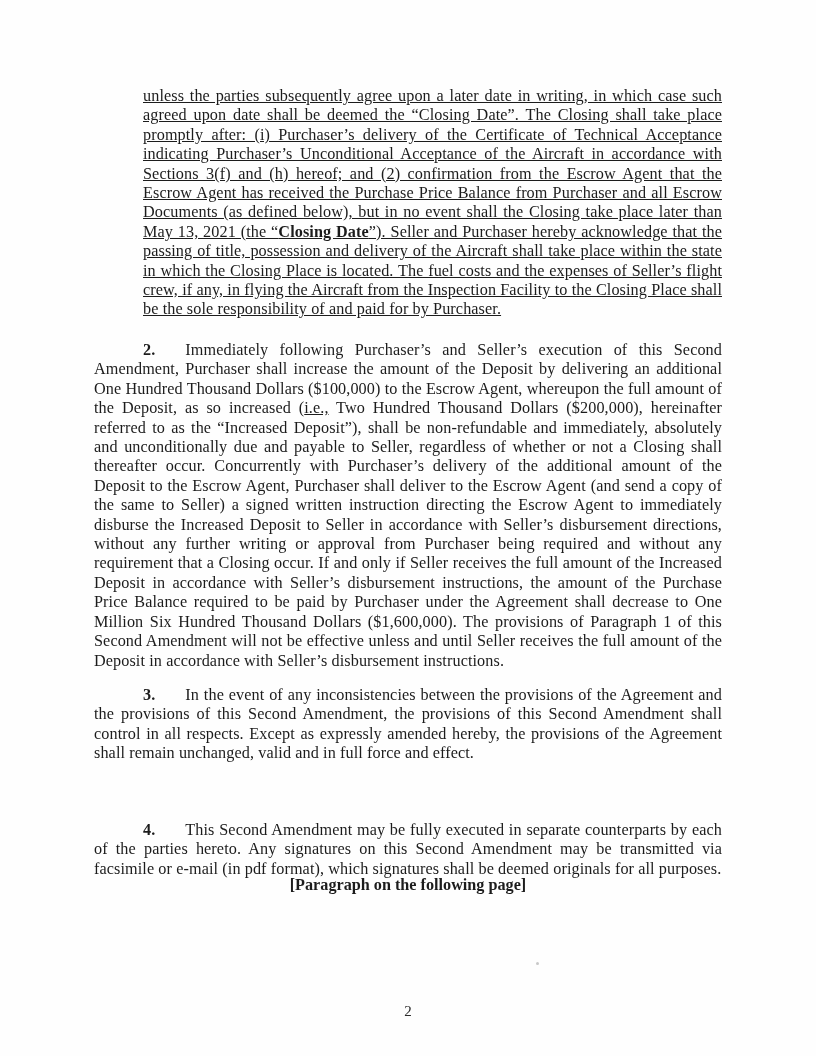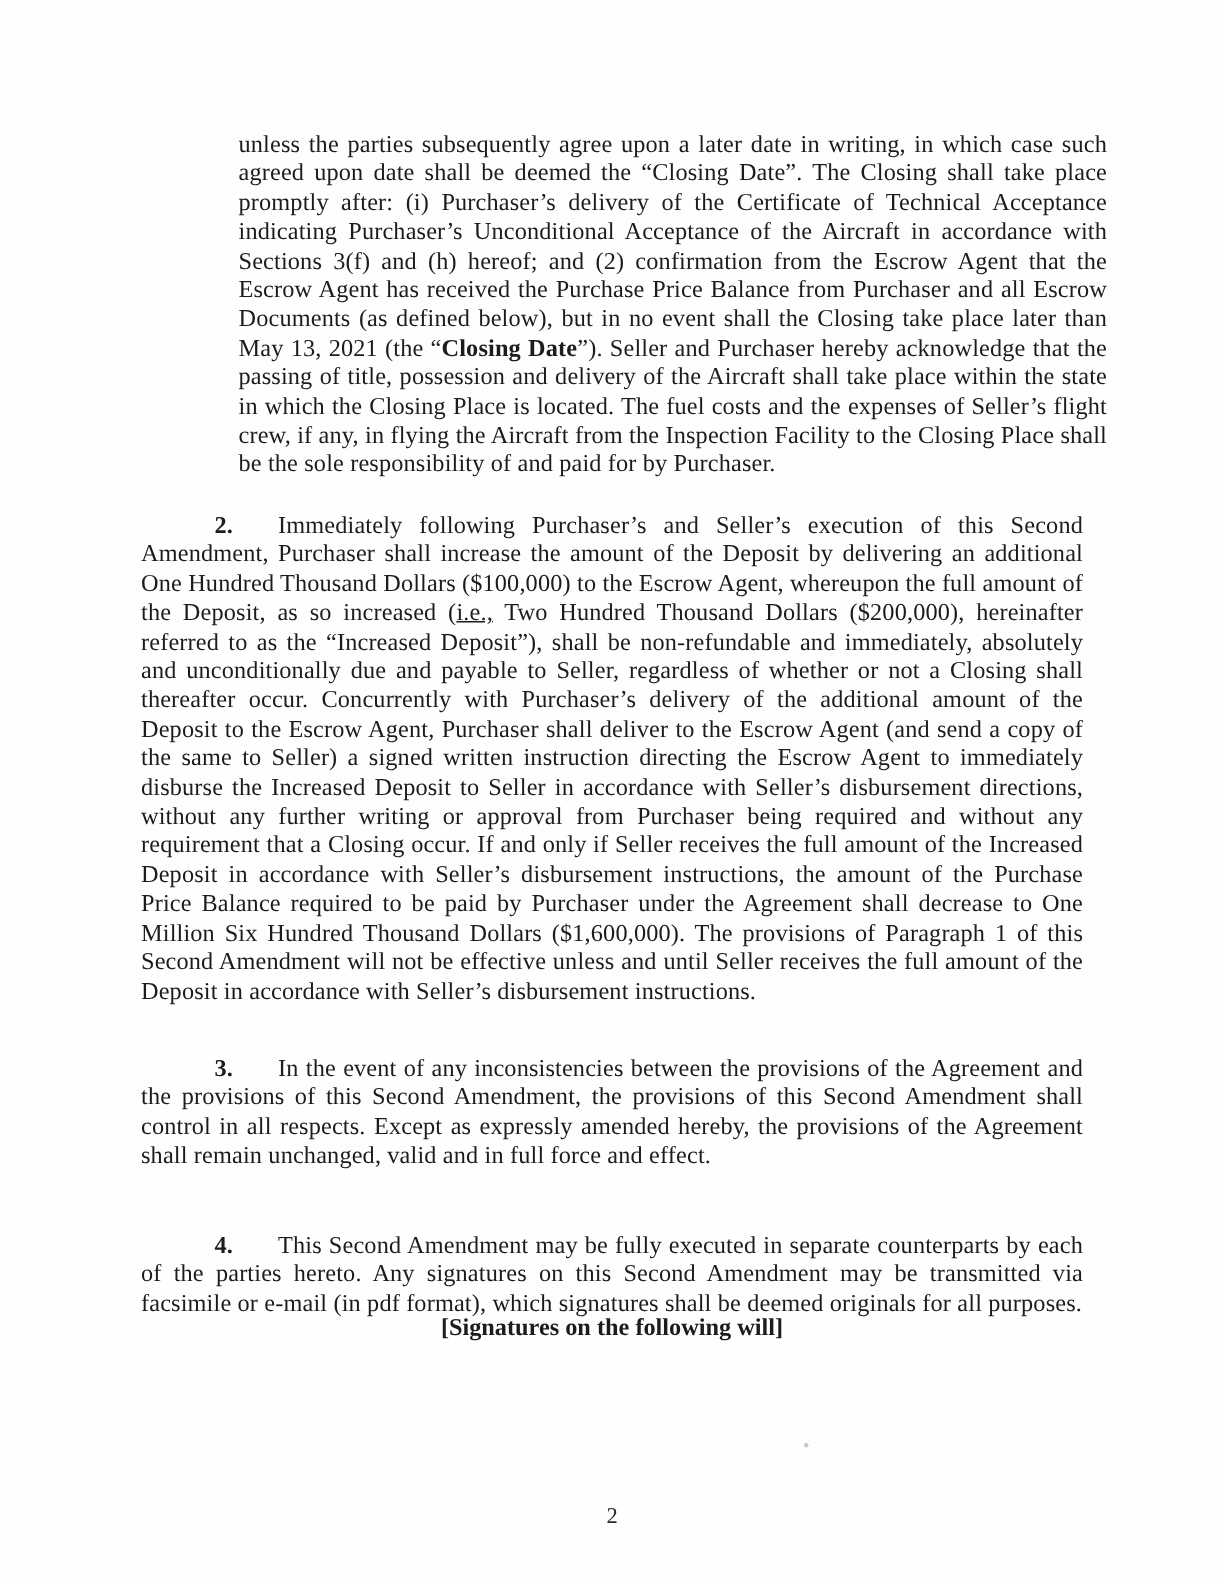--- a/index.html
+++ b/index.html
@@ -15,31 +15,32 @@
   }
   .bodytext {
     font-size: 16.2px;
     line-height: 19.4px;
     text-align: justify;
     letter-spacing: 0.1px;
   }
   .blockquote {
     position: absolute;
     top: 87px;
-    left: 159px;
+    left: 143px;
     width: 579px;
+    text-decoration: underline;
   }
   .para {
     position: absolute;
     left: 94px;
     width: 628px;
     text-indent: 49px;
   }
   .para-2 { top: 341px; }
-  .para-3 { top: 703px; }
+  .para-3 { top: 686px; }
   .para-4 { top: 821px; }
   .pnum { font-weight: bold; }
   .tab { display: inline-block; width: 30px; }
   .bold { font-weight: bold; }
   .underline { text-decoration: underline; }
   .sig-note {
     position: absolute;
     top: 876px;
     left: 0;
     width: 816px;
@@ -69,19 +70,19 @@
 <div class="page">
 
   <div class="blockquote bodytext"><span>unless the parties subsequently agree upon a later date in writing, in which case such agreed upon date shall be deemed the “Closing Date”.  The Closing shall take place promptly after: (i) Purchaser’s delivery of the Certificate of Technical Acceptance indicating Purchaser’s Unconditional Acceptance of the Aircraft in accordance with Sections 3(f) and (h) hereof; and (2) confirmation from the Escrow Agent that the Escrow Agent has received the Purchase Price Balance from Purchaser and all Escrow Documents (as defined below), but in no event shall the Closing take place later than May 13, 2021 (the “</span><span class="bold">Closing Date</span><span>”).  Seller and Purchaser hereby acknowledge that the passing of title, possession and delivery of the Aircraft shall take place within the state in which the Closing Place is located.  The fuel costs and the expenses of Seller’s flight crew, if any, in flying the Aircraft from the Inspection Facility to the Closing Place shall be the sole responsibility of and paid for by Purchaser.</span></div>
 
   <div class="para para-2 bodytext"><span class="pnum">2.</span><span class="tab"></span><span>Immediately following Purchaser’s and Seller’s execution of this Second Amendment, Purchaser shall increase the amount of the Deposit by delivering an additional One Hundred Thousand Dollars ($100,000) to the Escrow Agent, whereupon the full amount of the Deposit, as so increased (</span><span class="underline">i.e.,</span><span> Two Hundred Thousand Dollars ($200,000), hereinafter referred to as the “Increased Deposit”), shall be non-refundable and immediately, absolutely and unconditionally due and payable to Seller, regardless of whether or not a Closing shall thereafter occur.  Concurrently with Purchaser’s delivery of the additional amount of the Deposit to the Escrow Agent, Purchaser shall deliver to the Escrow Agent (and send a copy of the same to Seller) a signed written instruction directing the Escrow Agent to immediately disburse the Increased Deposit to Seller in accordance with Seller’s disbursement directions, without any further writing or approval from Purchaser being required and without any requirement that a Closing occur.  If and only if Seller receives the full amount of the Increased Deposit in accordance with Seller’s disbursement instructions, the amount of the Purchase Price Balance required to be paid by Purchaser under the Agreement shall decrease to One Million Six Hundred Thousand Dollars ($1,600,000).  The provisions of Paragraph 1 of this Second Amendment will not be effective unless and until Seller receives the full amount of the Deposit in accordance with Seller’s disbursement instructions.</span></div>
 
   <div class="para para-3 bodytext"><span class="pnum">3.</span><span class="tab"></span><span>In the event of any inconsistencies between the provisions of the Agreement and the provisions of this Second Amendment, the provisions of this Second Amendment shall control in all respects. Except as expressly amended hereby, the provisions of the Agreement shall remain unchanged, valid and in full force and effect.</span></div>
 
   <div class="para para-4 bodytext"><span class="pnum">4.</span><span class="tab"></span><span>This Second Amendment may be fully executed in separate counterparts by each of the parties hereto.  Any signatures on this Second Amendment may be transmitted via facsimile or e-mail (in pdf format), which signatures shall be deemed originals for all purposes.</span></div>
 
-  <div class="sig-note">[Signatures on the following will]</div>
+  <div class="sig-note">[Paragraph on the following page]</div>
 
   <div class="page-number">2</div>
 
   <div class="speck speck-1"></div>
 
 </div>
 
 </body></html>

